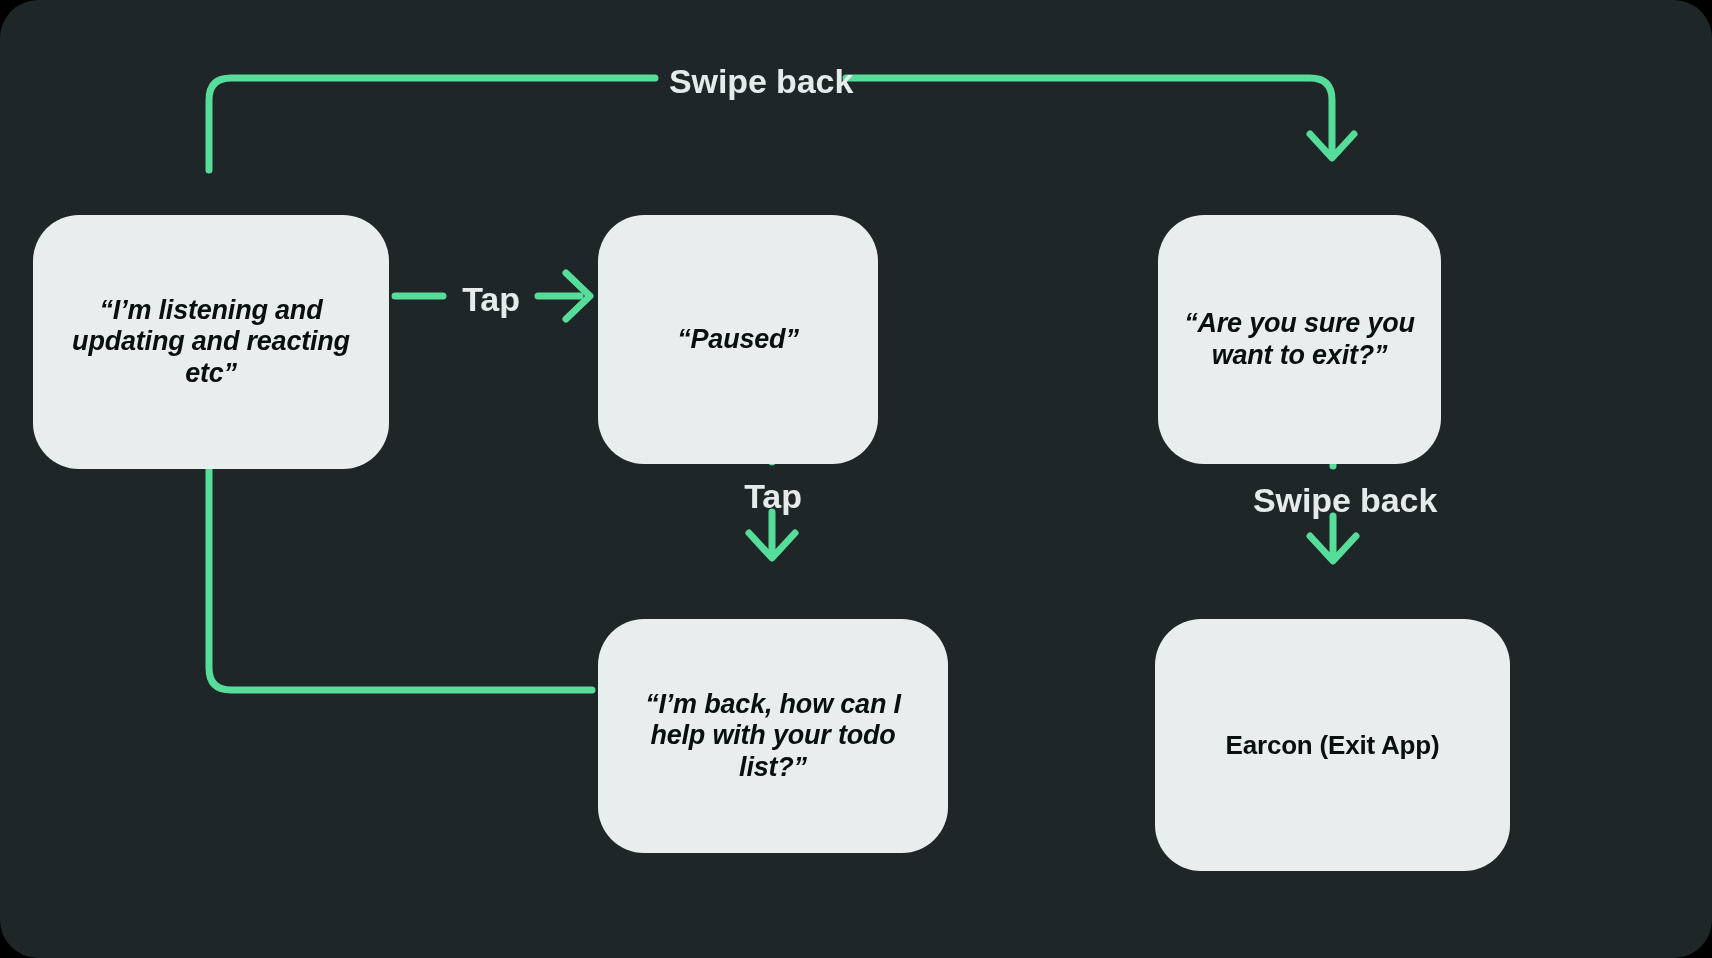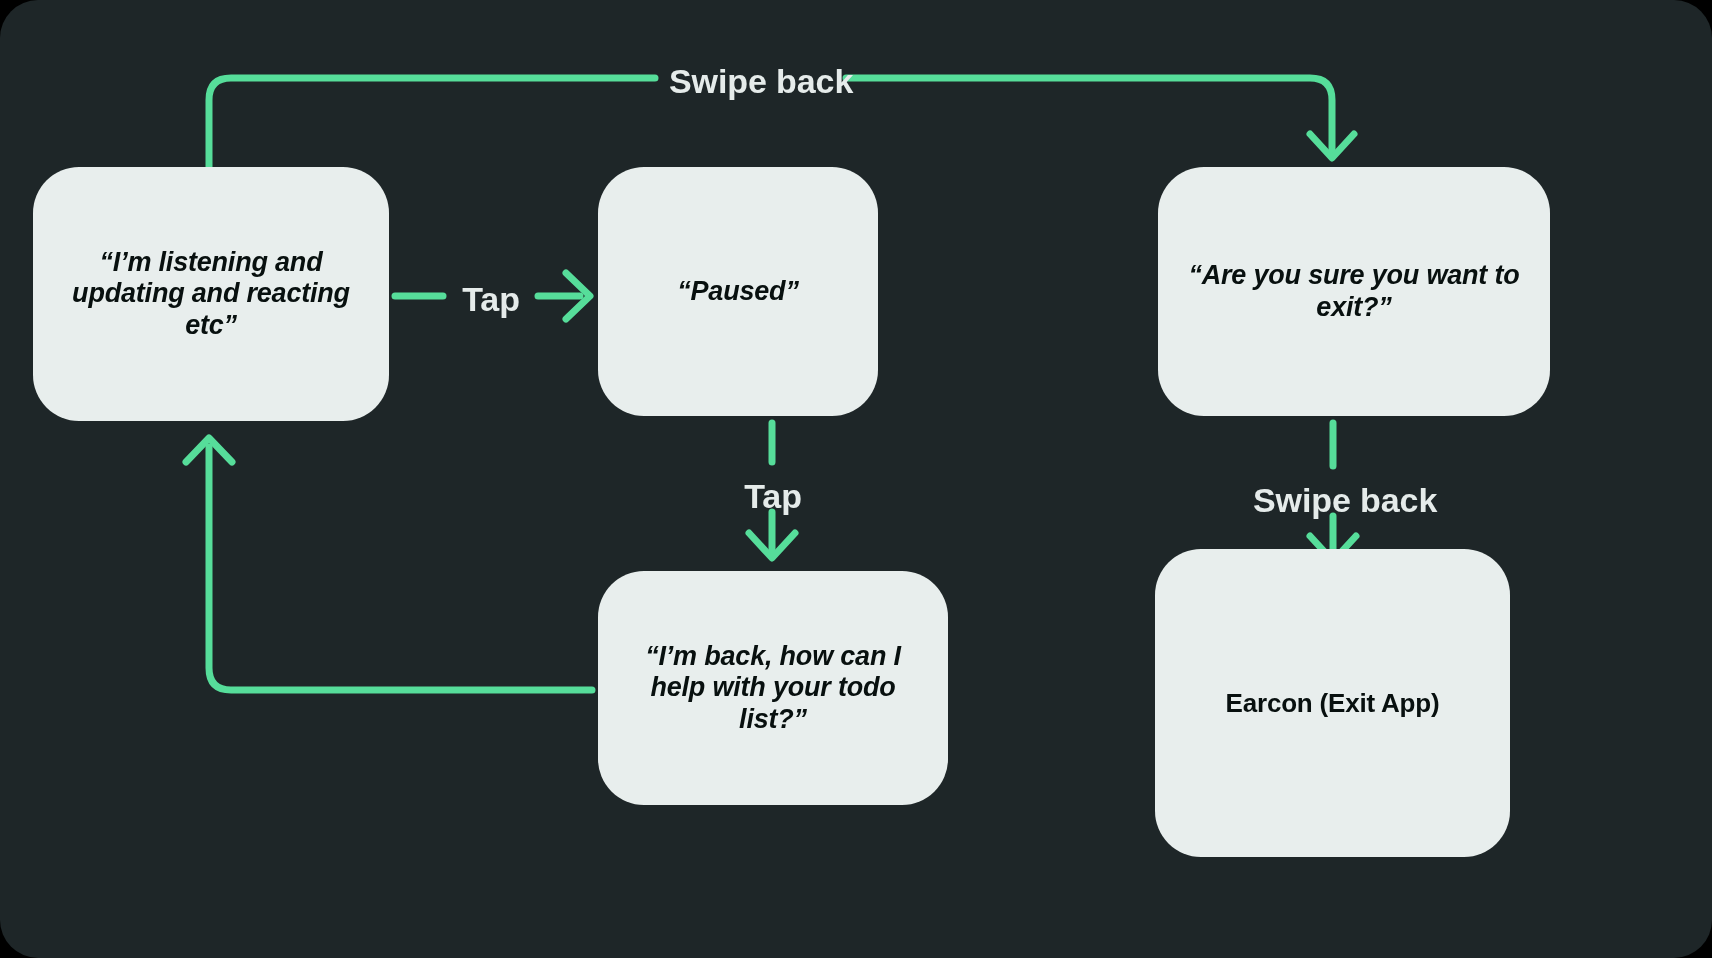--- a/index.html
+++ b/index.html
@@ -28,20 +28,21 @@
   }
   .node {
     position: absolute;
     background: #e8eeed;
     border-radius: 46px;
     display: flex;
     align-items: center;
     justify-content: center;
     box-sizing: border-box;
     padding: 0 26px;
+    margin-top: 48px;
   }
   .node-label {
     font-family: "Liberation Sans", sans-serif;
     font-weight: bold;
     font-style: italic;
     font-size: 27px;
     line-height: 1.16;
     color: #08100f;
     text-align: center;
     letter-spacing: -0.2px;
@@ -58,23 +59,23 @@
     font-size: 34px;
     color: #e5ebea;
     letter-spacing: -0.1px;
     white-space: nowrap;
     text-align: center;
   }
 
   
   #node-listening { left: 33px;   top: 167px; width: 356px; height: 254px; }
   #node-paused    { left: 598px;  top: 167px; width: 280px; height: 249px; }
-  #node-confirm   { left: 1158px; top: 167px; width: 392px; height: 249px; }
+  #node-confirm   { left: 1158px; top: 167px; width: 283px; height: 249px; }
   #node-back      { left: 598px;  top: 571px; width: 350px; height: 234px; }
-  #node-earcon    { left: 1155px; top: 549px; width: 355px; height: 308px; }
+  #node-earcon    { left: 1155px; top: 571px; width: 355px; height: 252px; }
 
   
   #label-swipe-top    { left: 669px;  top: 62px;  width: 162px; }
   #label-tap-h        { left: 456px;  top: 280px; width: 70px;  }
   #label-tap-v        { left: 738px;  top: 477px; width: 70px;  }
   #label-swipe-right  { left: 1253px; top: 481px; width: 162px; }
 </style>
 </head>
 <body>
 

